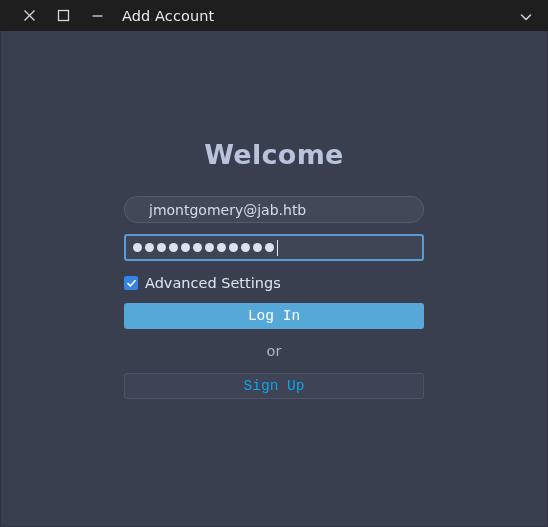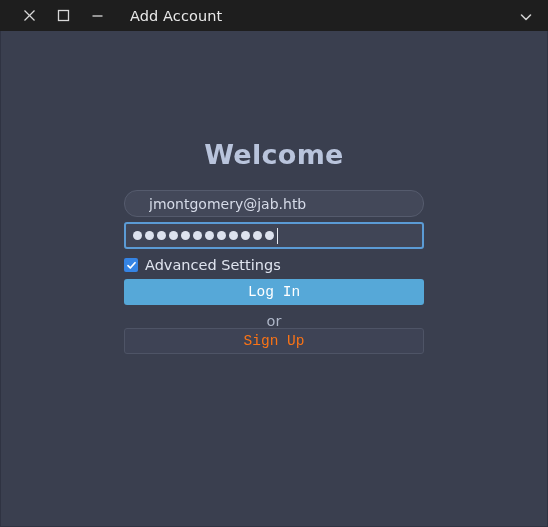--- a/index.html
+++ b/index.html
@@ -33,21 +33,21 @@
     width: 34px;
     height: 31px;
     display: flex;
     align-items: center;
     justify-content: center;
     color: #d8d8d8;
     flex: 0 0 auto;
   }
   .win-btn svg { display: block; }
   .titlebar-title {
-    margin-left: 16px;
+    margin-left: 8px;
     color: #e8e8e8;
     font-size: 14.5px;
     letter-spacing: 0.1px;
     white-space: nowrap;
   }
   .titlebar-spacer { flex: 1 1 auto; }
   .titlebar-menu {
     width: 24px;
     height: 31px;
     display: flex;
@@ -67,20 +67,21 @@
     position: relative;
   }
   .form-wrap {
     position: absolute;
     left: 0;
     right: 0;
     top: 110px;
     display: flex;
     flex-direction: column;
     align-items: center;
+    gap: 6px;
   }
   .welcome {
     color: #b9c4dc;
     font-size: 27px;
     font-weight: bold;
     letter-spacing: 0.3px;
     margin: 0 0 22px 0;
     line-height: 1;
   }
   .subtitle {
@@ -173,26 +174,27 @@
     padding: 0;
   }
   .btn-primary {
     background: #56a8d8;
     color: #ffffff;
     margin-bottom: 9px;
   }
   .or-text {
     color: #aeb6c7;
     font-size: 14.5px;
+    margin-bottom: 9px;
     line-height: 1;
   }
   .btn-secondary {
     background: #3e4355;
     border: 1px solid #4e5466;
-    color: #f97316;
+    color: #0ea5e9;
   }
 </style>
 </head>
 <body>
 
 <div class="window">
 
   <div class="titlebar">
     <div class="win-btn">
       <span>

